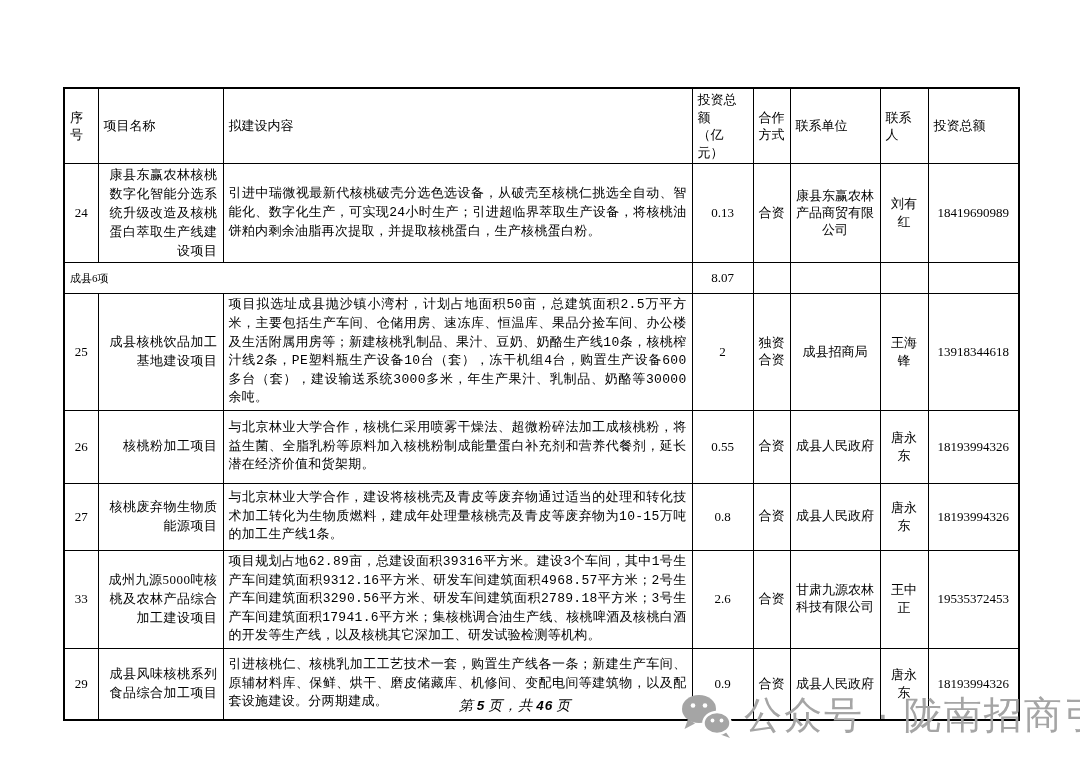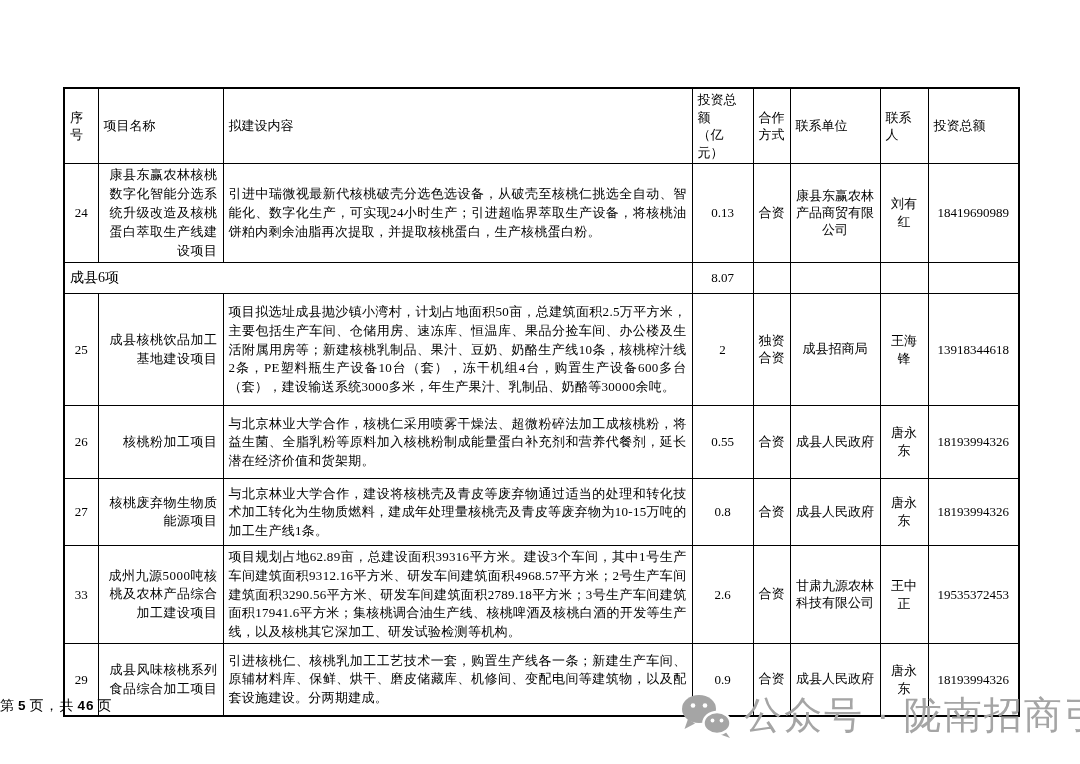--- a/index.html
+++ b/index.html
@@ -27,26 +27,26 @@
   .projects tbody tr:nth-child(4){height:73px;}
   .projects tbody tr:nth-child(5){height:67px;}
   .projects tbody tr:nth-child(6){height:98px;}
   .projects tbody tr:nth-child(7){height:72px;}
   .projects th{
     font-weight:normal;text-align:left;white-space:pre-line;line-height:1.35;
   }
   .c-center{text-align:center;}
   .c-pre{white-space:pre-line;line-height:1.3;}
   .c-name{text-align:right;letter-spacing:0.5px;line-height:1.45;padding-left:7px;}
-  .c-content{text-align:justify;text-align-last:left;letter-spacing:0.3px;line-height:1.43;padding:3px 6px;}
-  .c-subtotal{text-align:left;font-size:14px;padding-left:4px;}
+  .c-content{text-align:justify;text-align-last:left;letter-spacing:0.3px;line-height:1.43;padding:3px 6px;font-family:Liberation Mono, monospace;}
+  .c-subtotal{text-align:left;font-size:11px;padding-left:4px;}
   
   .page-footer{
     position:absolute;left:0;top:697px;width:1030px;
-    text-align:left;font-size:14px;letter-spacing:1px;
+    text-align:center;font-size:14px;letter-spacing:1px;font-style:italic;
   }
   .page-footer b{
     font-family:"Liberation Sans","DejaVu Sans",sans-serif;
     font-weight:bold;font-size:13.5px;padding:0 3px;
   }
   
   .watermark{
     position:absolute;left:680px;top:690px;
     display:flex;align-items:center;gap:10px;
     color:#a5a5a5;

